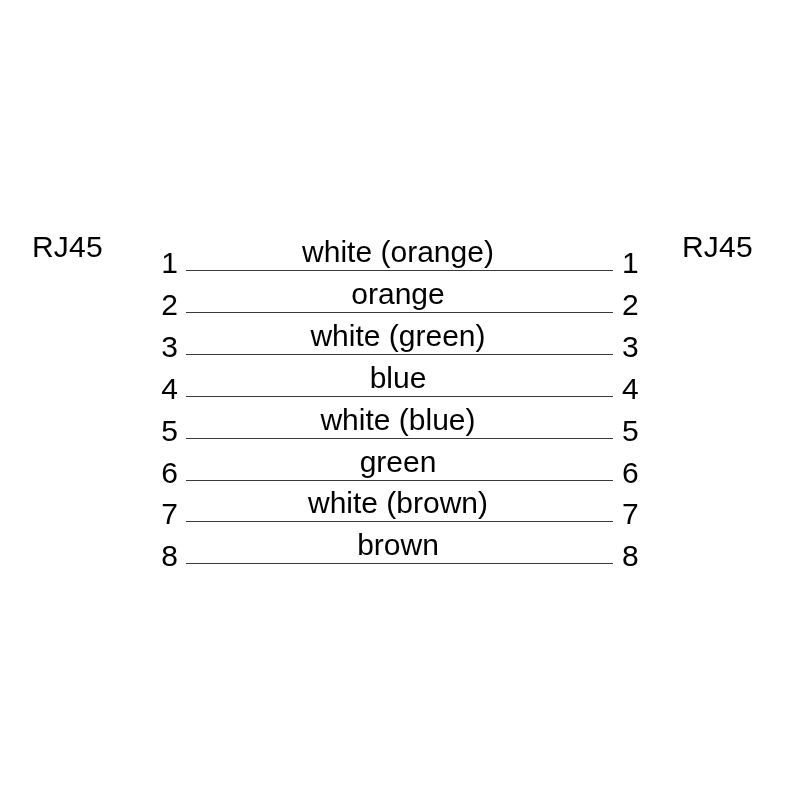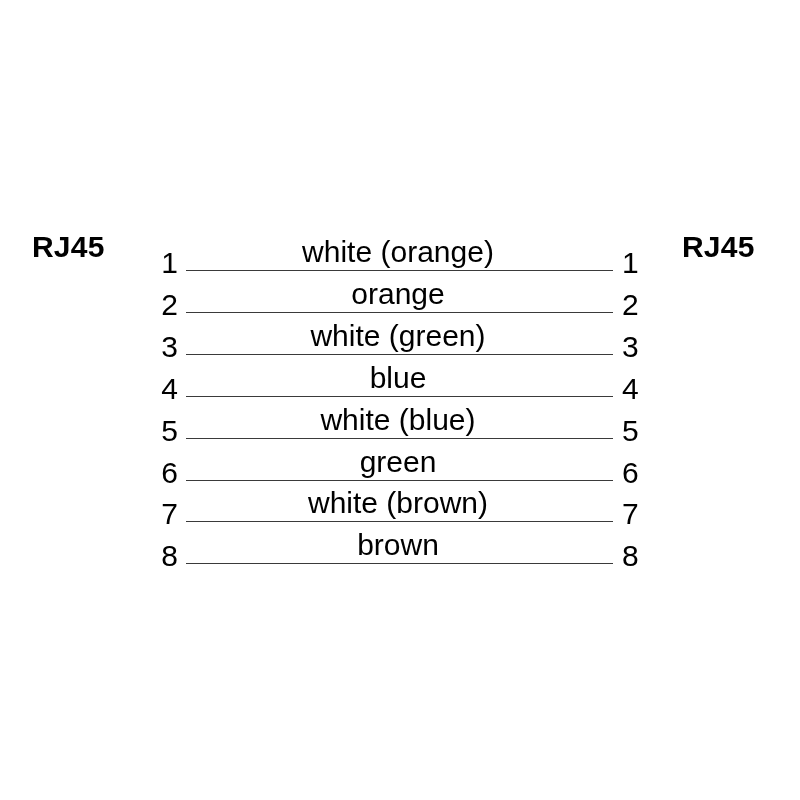--- a/index.html
+++ b/index.html
@@ -27,21 +27,20 @@
   }
 
   
   .connector-label {
     position: absolute;
     font-size: 30px;
     line-height: 30px;
     letter-spacing: 0.2px;
     color: #000;
     white-space: nowrap;
-    font-weight: bold;
   }
   #connector-left  { left: 32px;  top: 232px; }
   #connector-right { left: 682px; top: 232px; }
 
   
   .wire-row {
     position: absolute;
     left: 0;
     width: 800px;
     height: 0;

